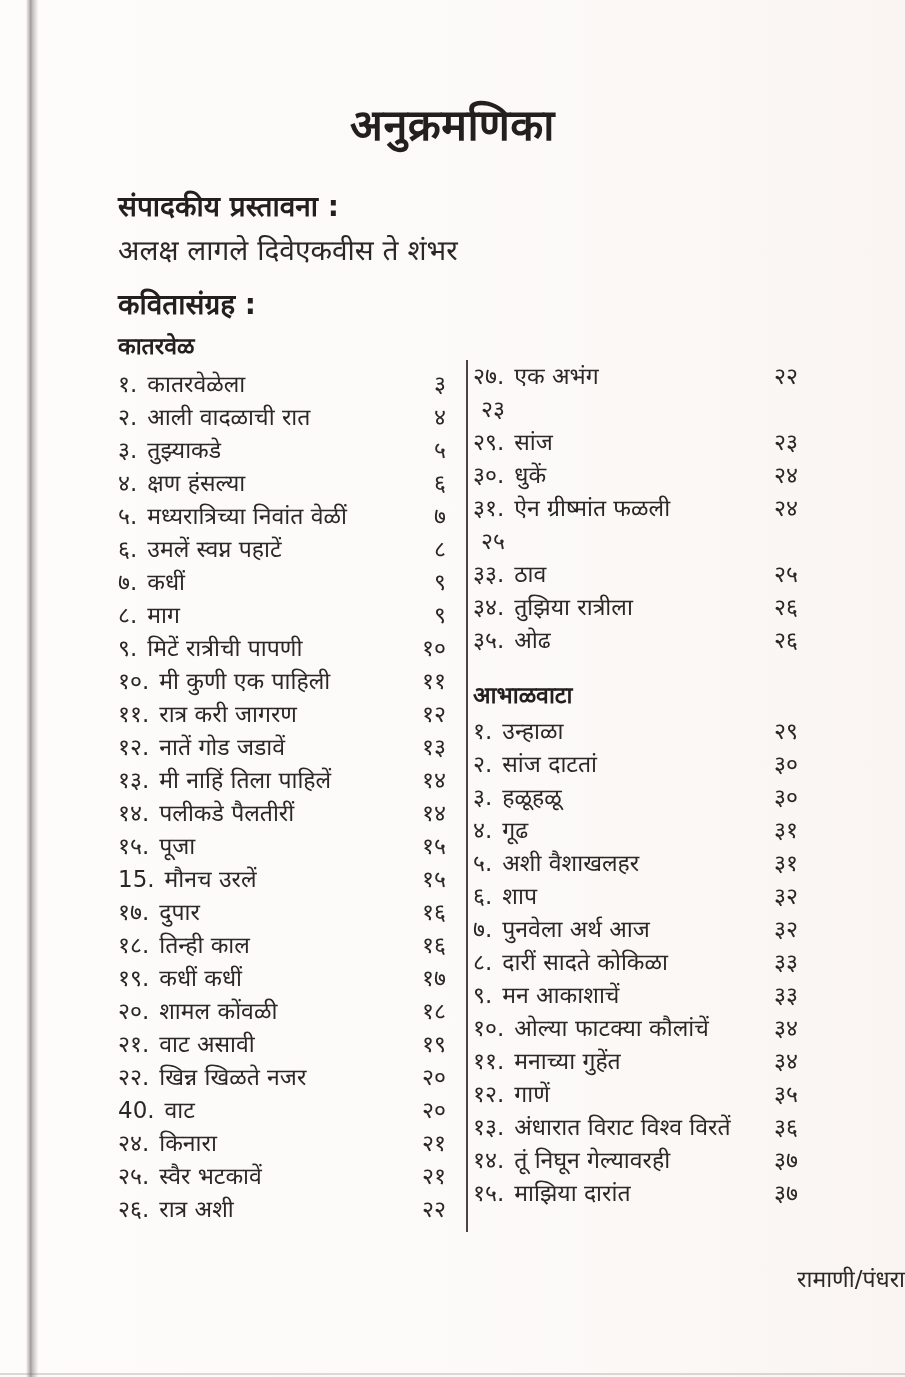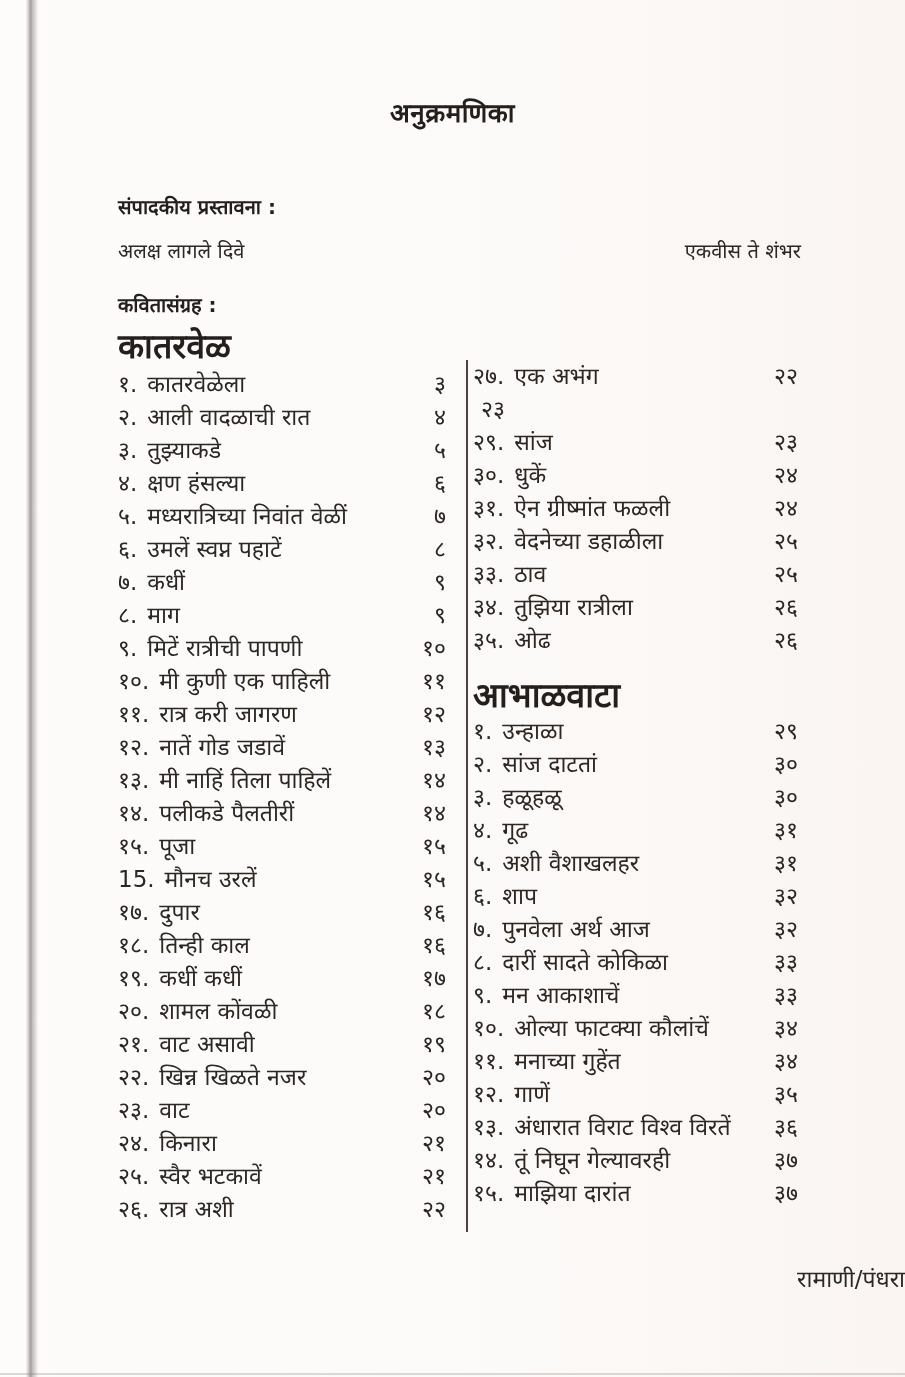--- a/index.html
+++ b/index.html
@@ -30,39 +30,39 @@
   .bottom-edge {
     position: absolute;
     left: 0; bottom: 2px;
     width: 100%; height: 2px;
     background: rgba(120,110,108,0.25);
   }
   .doc-title {
     position: absolute;
     top: 94px; left: 0; right: 0;
     text-align: center;
-    font-size: 26px;
+    font-size: 43px;
     font-weight: bold;
     color: #231f1d;
     letter-spacing: 0.5px;
   }
   .header-block {
     position: absolute;
     left: 118px; right: 104px;
     top: 190px;
-    font-size: 20px;
+    font-size: 28px;
   }
   .header-heading {
     font-weight: bold;
     color: #231f1d;
     line-height: 34px;
   }
   .preface-row {
     display: flex;
-    justify-content: space-between;
+    justify-content: flex-start;
     align-items: baseline;
     margin-top: 10px;
     line-height: 34px;
   }
   .collection-heading {
     font-weight: bold;
     color: #231f1d;
     margin-top: 20px;
     line-height: 34px;
   }
@@ -78,21 +78,21 @@
     padding-right: 20px;
   }
   .col-right {
     flex: 1;
     margin-top: 30px;
     border-left: 2px solid #4a4442;
     padding-left: 5px;
     min-height: 872px;
   }
   .section-heading {
-    font-size: 34px;
+    font-size: 23px;
     font-weight: bold;
     color: #231f1d;
     line-height: 32px;
     margin-bottom: 6px;
   }
   .section-heading.second {
     margin-top: 22px;
     margin-bottom: 4px;
   }
   .toc-row {
@@ -288,21 +288,21 @@
           </div>
           <div class="toc-row">
             <span class="row-label">
               <span class="num">२२.</span>
               <span class="title">खिन्न खिळते नजर</span>
             </span>
             <span class="page-no">२०</span>
           </div>
           <div class="toc-row">
             <span class="row-label">
-              <span class="num">२३.</span>
+              <span class="num">40.</span>
               <span class="title">वाट</span>
             </span>
             <span class="page-no">२०</span>
           </div>
           <div class="toc-row">
             <span class="row-label">
               <span class="num">२४.</span>
               <span class="title">किनारा</span>
             </span>
             <span class="page-no">२१</span>
@@ -351,24 +351,20 @@
             <span class="page-no">२४</span>
           </div>
           <div class="toc-row">
             <span class="row-label">
               <span class="num">३१.</span>
               <span class="title">ऐन ग्रीष्मांत फळली</span>
             </span>
             <span class="page-no">२४</span>
           </div>
           <div class="toc-row">
-            <span class="row-label">
-              <span class="num">३२.</span>
-              <span class="title">वेदनेच्या डहाळीला</span>
-            </span>
             <span class="page-no">२५</span>
           </div>
           <div class="toc-row">
             <span class="row-label">
               <span class="num">३३.</span>
               <span class="title">ठाव</span>
             </span>
             <span class="page-no">२५</span>
           </div>
           <div class="toc-row">

